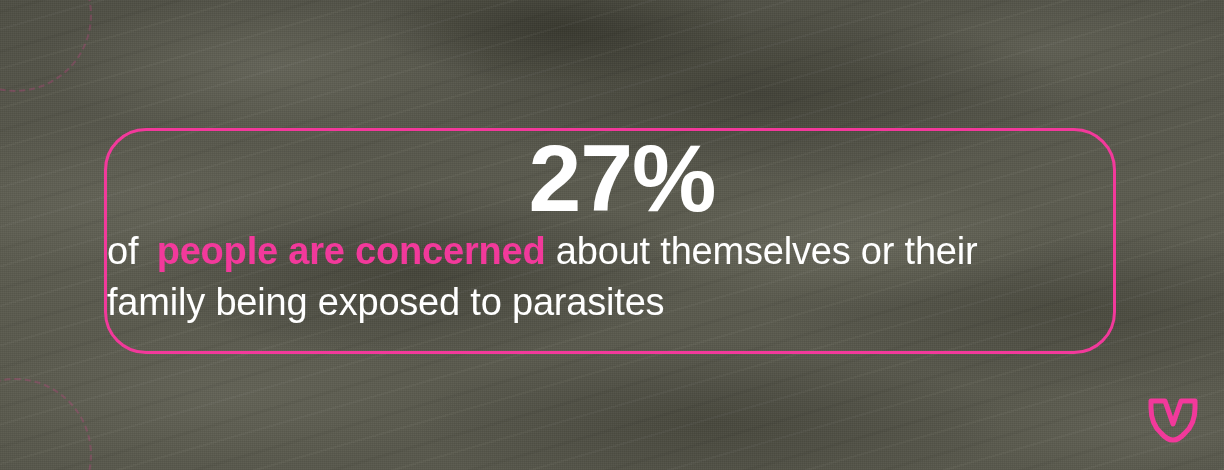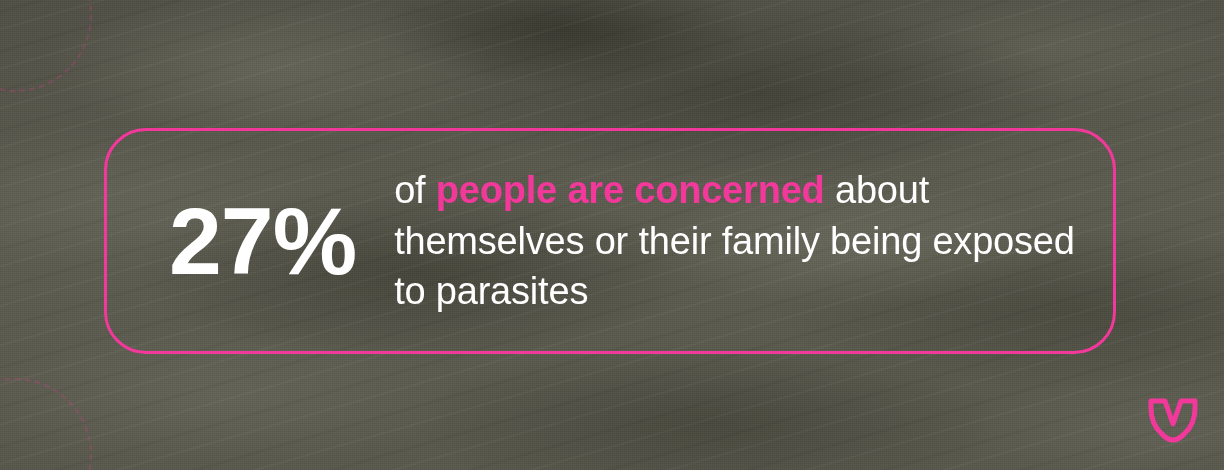--- a/index.html
+++ b/index.html
@@ -87,20 +87,21 @@
     position: absolute;
     left: 104px;
     top: 128px;
     width: 1012px;
     height: 226px;
     box-sizing: border-box;
     border: 3px solid #f2399b;
     border-radius: 42px;
     display: flex;
     align-items: center;
+    flex-direction: column;
   }
   .stat-figure {
     flex: 0 0 auto;
     margin-left: 62px;
     margin-right: 38px;
     color: #ffffff;
     font-size: 95px;
     font-weight: 700;
     letter-spacing: -1px;
     line-height: 1;
@@ -111,20 +112,21 @@
     color: #ffffff;
     font-size: 38px;
     font-weight: 400;
     line-height: 1.33;
     letter-spacing: -0.2px;
     padding-right: 30px;
   }
   .stat-copy .hl {
     color: #f2399b;
     font-weight: 700;
+    margin-left: 8px;
   }
 
   
   .brand-mark {
     position: absolute;
     left: 1147px;
     top: 398px;
     width: 52px;
     height: 46px;
   }

